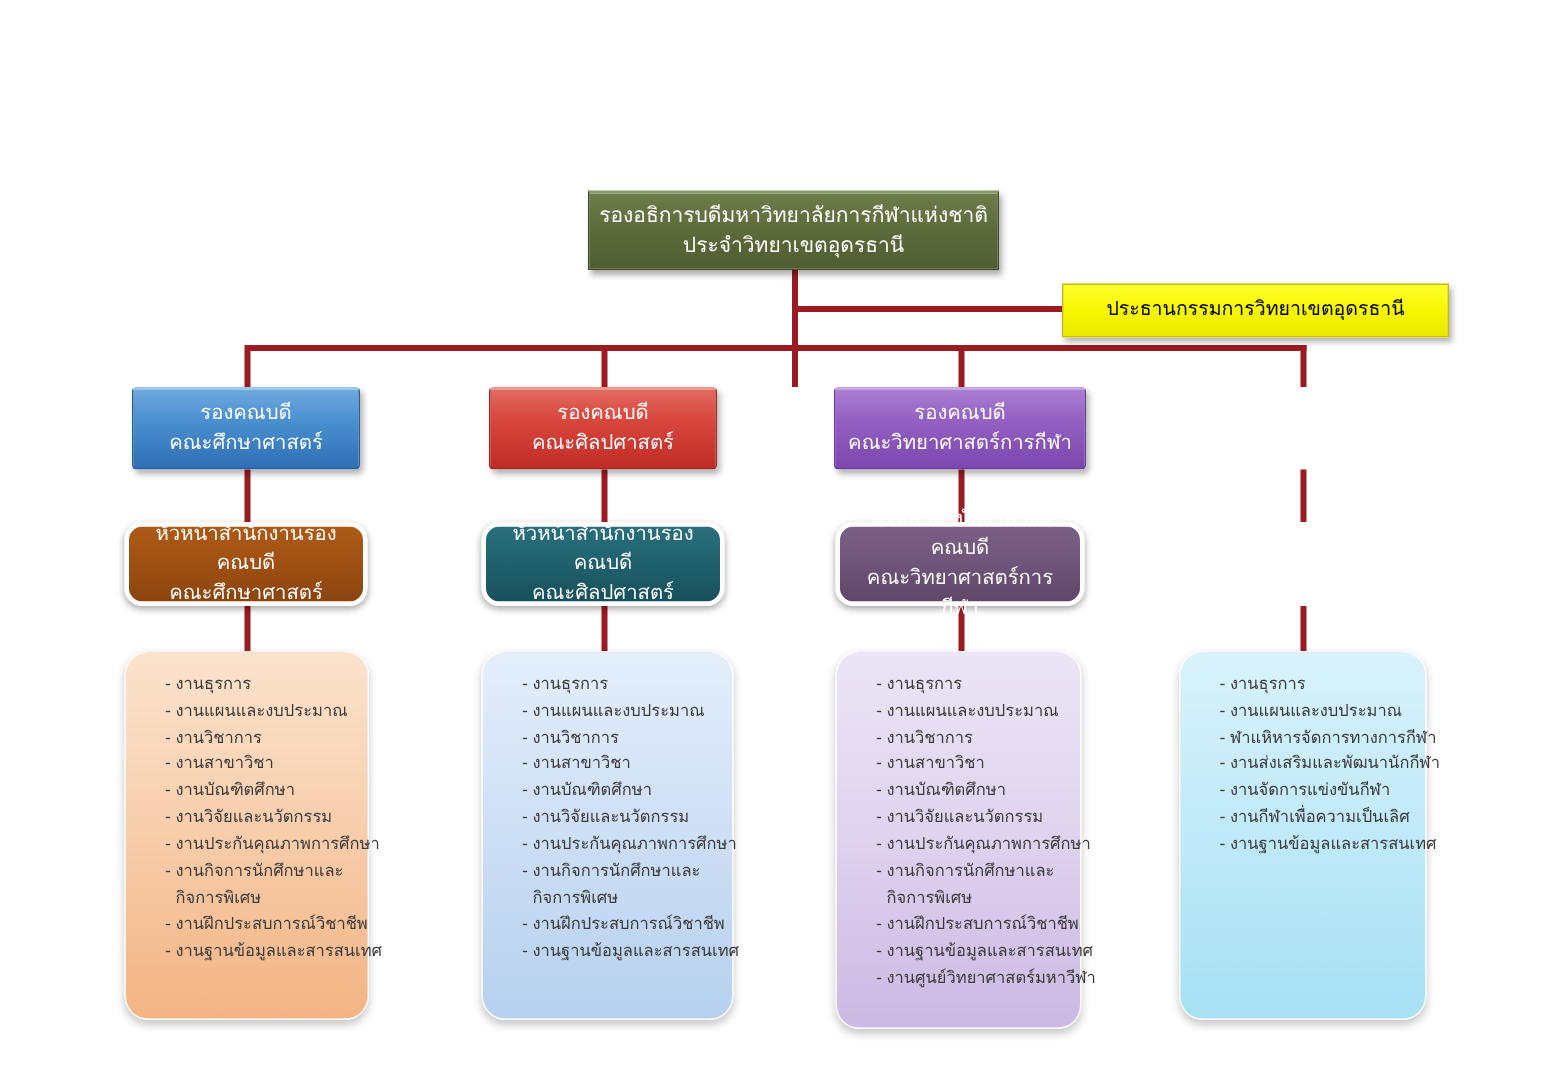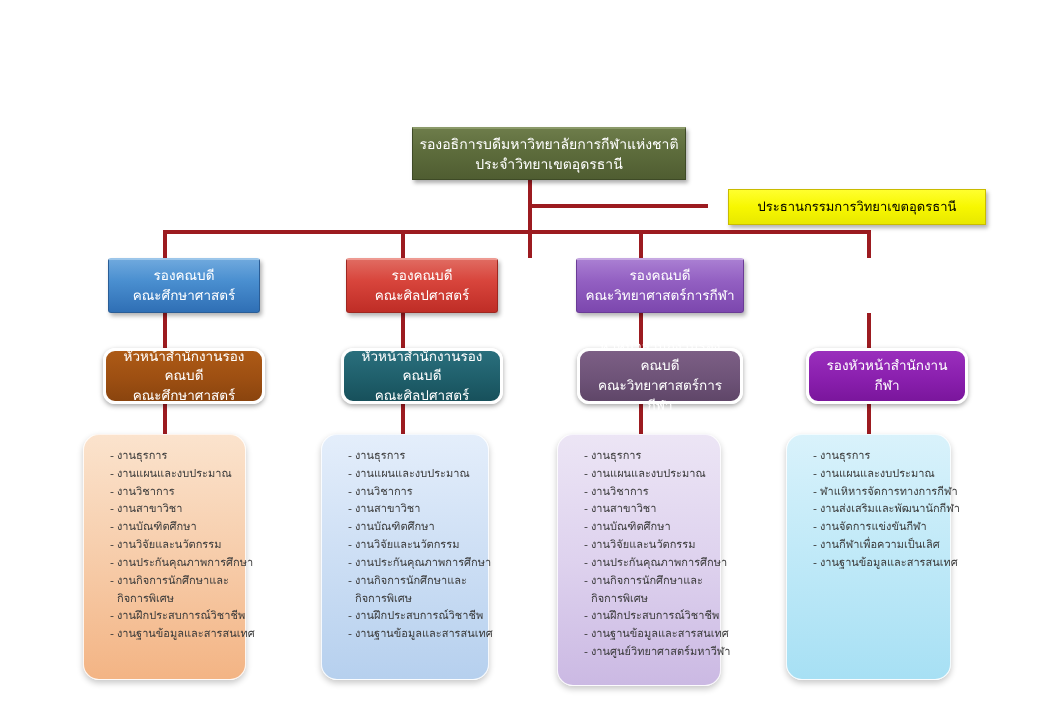--- a/index.html
+++ b/index.html
@@ -33,21 +33,20 @@
     position: absolute;
     z-index: 3;
     box-sizing: border-box;
     display: flex;
     align-items: center;
     justify-content: center;
     text-align: center;
     color: #ffffff;
     line-height: 1.45;
     padding: 17px 6px;
-    margin-left: 20px;
   }
   .node .node-label {
     display: block;
     width: 100%;
   }
 
   
   .node-root {
     background: linear-gradient(180deg,#6d7c4a 0%, #5d6c3c 45%, #4f5d31 100%);
     border: 1px solid #3e4a26;
@@ -201,23 +200,20 @@
   <div class="node node-round round-teal" style="left:321px; top:348px; width:162px; height:56px; flex-direction:column;">
     <span class="node-label">หัวหน้าสำนักงานรองคณบดี</span>
     <span class="node-label">คณะศิลปศาสตร์</span>
   </div>
 
   <div class="node node-round round-mauve" style="left:557px; top:348px; width:166px; height:56px; flex-direction:column;">
     <span class="node-label">หัวหน้าสำนักงานรองคณบดี</span>
     <span class="node-label">คณะวิทยาศาสตร์การกีฬา</span>
   </div>
 
-  <div class="node node-round round-violet" style="left:786px; top:348px; width:162px; height:56px;">
-    <span class="node-label">รองหัวหน้าสำนักงานกีฬา</span>
-  </div>
 
   <div class="panel panel-orange" style="left:83px; top:434px; width:163px; height:246px;">
     <ul>
         <li class="bullet">งานธุรการ</li>
         <li class="bullet">งานแผนและงบประมาณ</li>
         <li class="bullet">งานวิชาการ</li>
         <li class="bullet">งานสาขาวิชา</li>
         <li class="bullet">งานบัณฑิตศึกษา</li>
         <li class="bullet">งานวิจัยและนวัตกรรม</li>
         <li class="bullet">งานประกันคุณภาพการศึกษา</li>

